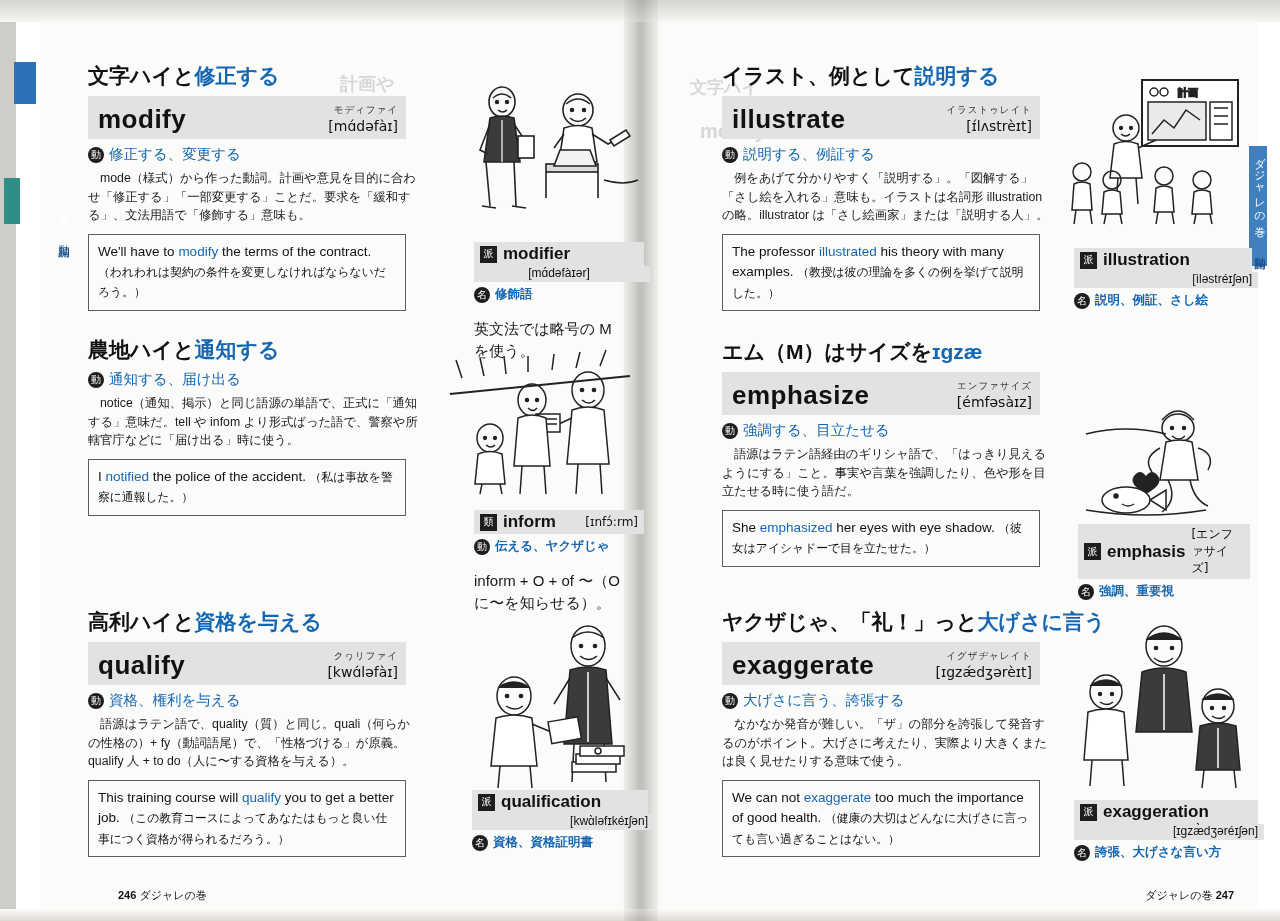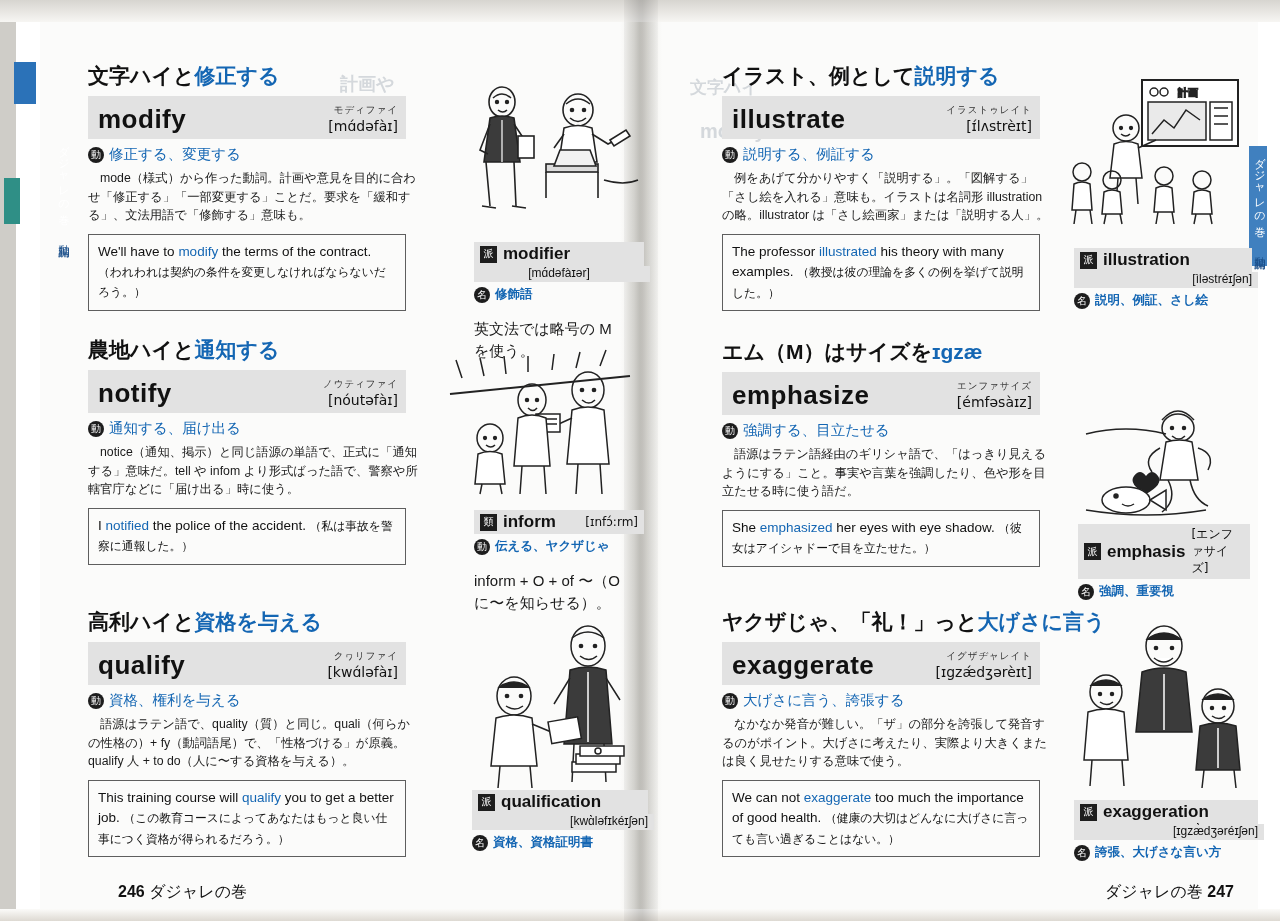--- a/index.html
+++ b/index.html
@@ -97,21 +97,21 @@
   .sidephon{font-size:12px;color:#111;margin-left:auto;font-family:"DejaVu Sans", sans-serif;}
   .sidephon2{font-size:12px;color:#111;text-align:right;padding:0 6px 2px 0;background:#e2e2e2;}
   .sidemean{display:flex;align-items:center;gap:5px;margin-top:4px;}
   .sidemean .t{font-size:12.5px;font-weight:bold;color:#1466b3;}
   .sidedesc{font-size:15px;line-height:1.45;color:#1a1a1a;margin-top:15px;width:150px;}
 
   
   .ill{position:absolute;}
   .ill svg{display:block;}
 
-  .folio{position:absolute;bottom:18px;font-size:16px;color:#111;}
+  .folio{position:absolute;bottom:18px;font-size:11px;color:#111;}
   .folio.l{left:78px;}
   .folio.r{right:24px;}
   .folio .num{font-weight:bold;}
   .ghost{
     position:absolute;color:#c8cdd2;font-weight:bold;opacity:.75;pointer-events:none;
   }
 </style>
 </head>
 <body>
 
@@ -201,27 +201,20 @@
         <span class="pos-badge k">名</span>
         <span class="t">修飾語</span>
       </div>
       <div class="sidedesc">英文法では略号の M を使う。</div>
     </div>
 
     <div class="entry" style="left:48px;top:336px;">
       <div class="pun">
         <span>農地ハイと</span><span class="hl">通知する</span>
       </div>
-      <div class="headrow">
-        <span class="word">notify</span>
-        <span class="phonwrap">
-          <span class="kana">ノウティファイ</span><br>
-          <span class="phon">[nóutəfàɪ]</span>
-        </span>
-      </div>
       <div class="posline">
         <span class="pos-badge">動</span>
         <span class="meaning">通知する、届け出る</span>
       </div>
       <div class="desc">notice（通知、掲示）と同じ語源の単語で、正式に「通知する」意味だ。tell や infom より形式ばった語で、警察や所轄官庁などに「届け出る」時に使う。</div>
       <div class="example">
         <span class="en">I </span><span class="en kw">notified</span><span class="en"> the police of the accident.</span>
         <span class="ja">（私は事故を警察に通報した。）</span>
       </div>
     </div>

